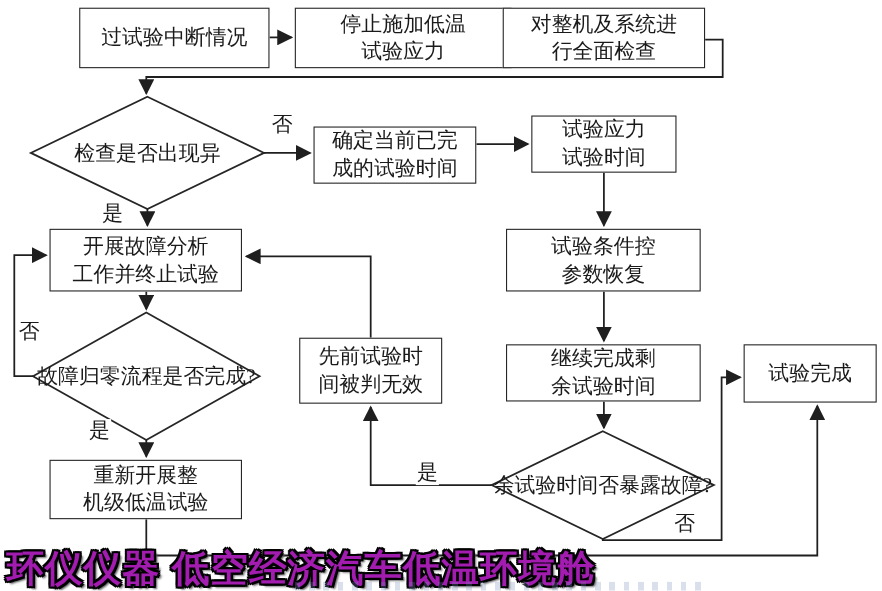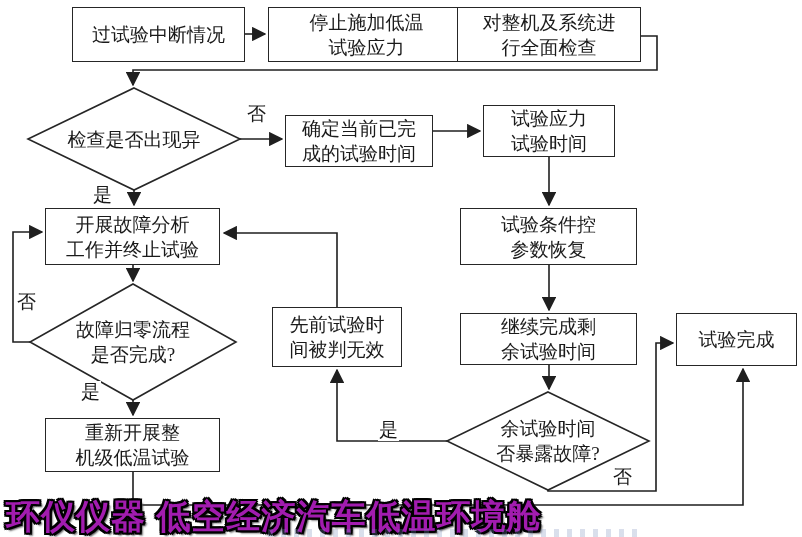--- a/index.html
+++ b/index.html
@@ -10,21 +10,21 @@
     color:#1a1a1a;
   }
   .stage{position:absolute;left:0;top:0;width:802px;height:537px;}
   svg.wires{position:absolute;left:0;top:0;}
   .box{
     position:absolute;background:#ffffff;border:1.6px solid #262626;
     display:flex;flex-direction:column;align-items:center;justify-content:center;
     font-size:19px;line-height:25px;text-align:center;box-sizing:border-box;
   }
   .dtext{
-    position:absolute;display:flex;flex-direction:column;align-items:center;justify-content:center;
+    position:absolute;display:flex;flex-direction:row;align-items:center;justify-content:center;
     font-size:19px;line-height:25px;text-align:center;pointer-events:none;
   }
   .elabel{
     position:absolute;font-size:19px;line-height:22px;background:#ffffff;padding:0 1px;
   }
   .banner{
     position:absolute;left:6px;top:494px;
     font-family:"Liberation Sans","DejaVu Sans",sans-serif;
     font-weight:bold;font-size:34px;letter-spacing:1px;white-space:nowrap;
     color:#a21caf;

